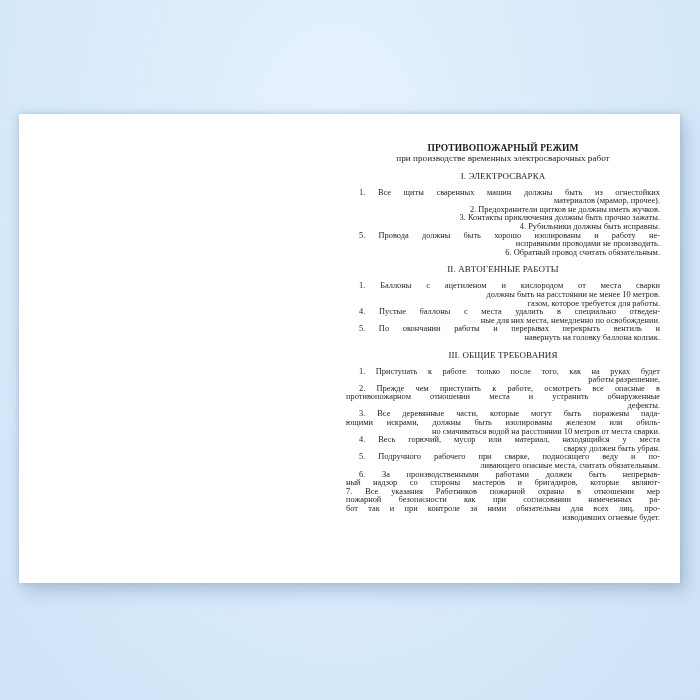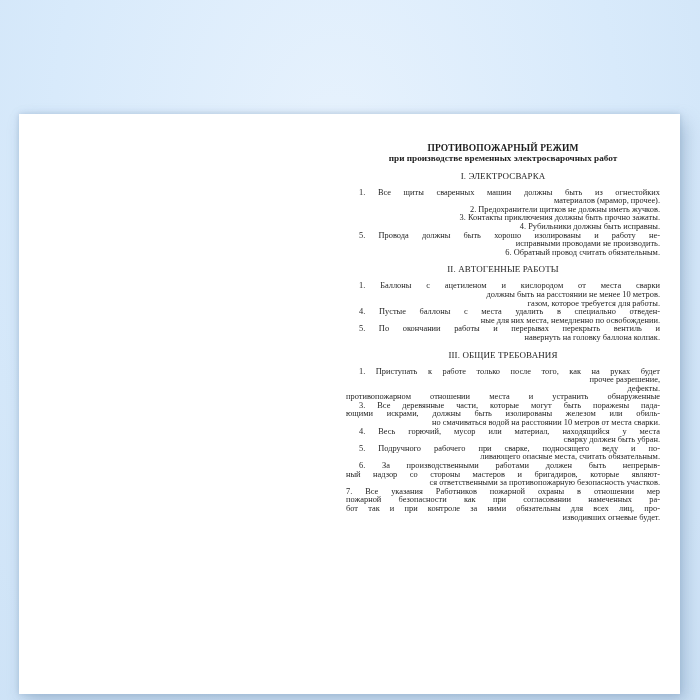--- a/index.html
+++ b/index.html
@@ -9,40 +9,40 @@
     height: 700px;
     overflow: hidden;
     background: radial-gradient(ellipse at 48% 22%, var(--bg-light, #e7f2fd) 0%, var(--bg-mid, #d8eafb) 55%, var(--bg-dark, #cde2f6) 100%);
     font-family: "Liberation Serif", "DejaVu Serif", serif;
   }
   .paper {
     position: absolute;
     left: 19px;
     top: 114px;
     width: 661px;
-    height: 580px;
+    height: 469px;
     background: var(--paper, #ffffff);
     box-shadow: 0 0 6px rgba(140, 165, 195, 0.55), 6px 8px 16px rgba(120, 150, 185, 0.45);
   }
   .doc {
     position: absolute;
     left: 327px;
     top: 30px;
     width: 314px;
     color: var(--ink, #1e1e1e);
   }
   .doc-title {
     font-weight: bold;
     font-size: 9.5px;
     line-height: 9.8px;
     text-align: center;
     letter-spacing: 0.1px;
   }
   .doc-subtitle {
-    font-weight: bold;
+    font-weight: normal;
     font-size: 9.2px;
     line-height: 9.8px;
     text-align: center;
   }
   .section-heading {
     font-weight: normal;
     font-size: 9px;
     line-height: 9px;
     text-align: center;
     margin: 8px 0;
@@ -83,33 +83,33 @@
           <div class="section-heading">II. АВТОГЕННЫЕ РАБОТЫ</div>
           <div class="doc-line just indent">1. Баллоны с ацетиленом и кислородом от места сварки</div>
           <div class="doc-line">должны быть на расстоянии не менее 10 метров.</div>
           <div class="doc-line">газом, которое требуется для работы.</div>
           <div class="doc-line just indent">4. Пустые баллоны с места удалить в специально отведен-</div>
           <div class="doc-line">ные для них места, немедленно по освобождении.</div>
           <div class="doc-line just indent">5. По окончании работы и перерывах перекрыть вентиль и</div>
           <div class="doc-line">навернуть на головку баллона колпак.</div>
           <div class="section-heading">III. ОБЩИЕ ТРЕБОВАНИЯ</div>
           <div class="doc-line just indent">1. Приступать к работе только после того, как на руках будет</div>
-          <div class="doc-line">прочее разрешение,</div>
+          <div class="doc-line">работы разрешение,</div>
+          <div class="doc-line just indent">2. Прежде чем приступить к работе, осмотреть все опасные в</div>
+          <div class="doc-line just">противопожарном отношении места и устранить обнаруженные</div>
           <div class="doc-line">дефекты.</div>
-          <div class="doc-line just">противопожарном отношении места и устранить обнаруженные</div>
           <div class="doc-line just indent">3. Все деревянные части, которые могут быть поражены пада-</div>
           <div class="doc-line just">ющими искрами, должны быть изолированы железом или обиль-</div>
           <div class="doc-line">но смачиваться водой на расстоянии 10 метров от места сварки.</div>
           <div class="doc-line just indent">4. Весь горючий, мусор или материал, находящийся у места</div>
           <div class="doc-line">сварку должен быть убран.</div>
           <div class="doc-line just indent">5. Подручного рабочего при сварке, подносящего веду и по-</div>
           <div class="doc-line">ливающего опасные места, считать обязательным.</div>
           <div class="doc-line just indent">6. За производственными работами должен быть непрерыв-</div>
           <div class="doc-line just">ный надзор со стороны мастеров и бригадиров, которые являют-</div>
-          <div class="doc-line">ся ответственными за противопожарную безопасность участков.</div>
           <div class="doc-line just">7. Все указания Работников пожарной охраны в отношении мер</div>
           <div class="doc-line just">пожарной безопасности как при согласовании намеченных ра-</div>
           <div class="doc-line just">бот так и при контроле за ними обязательны для всех лиц, про-</div>
           <div class="doc-line">изводивших огневые будет.</div>
         </div>
     </div>
   </div>
 </div>
 
 </body></html>

